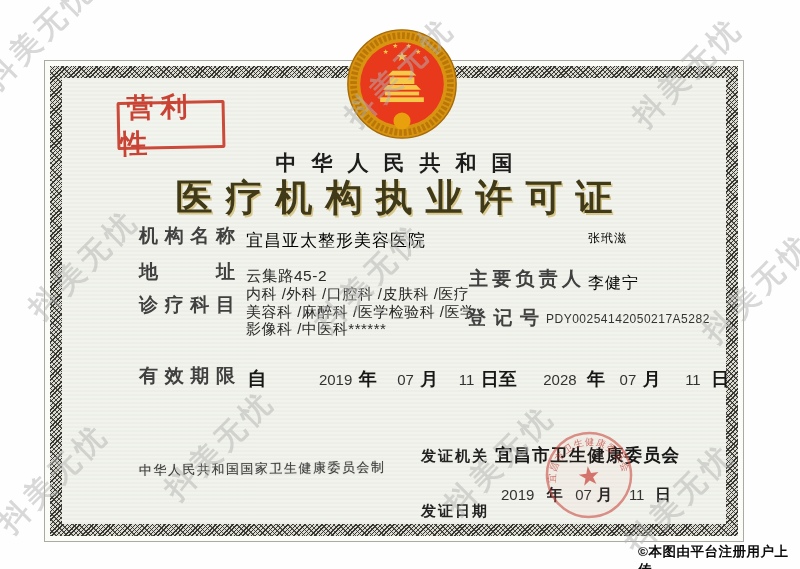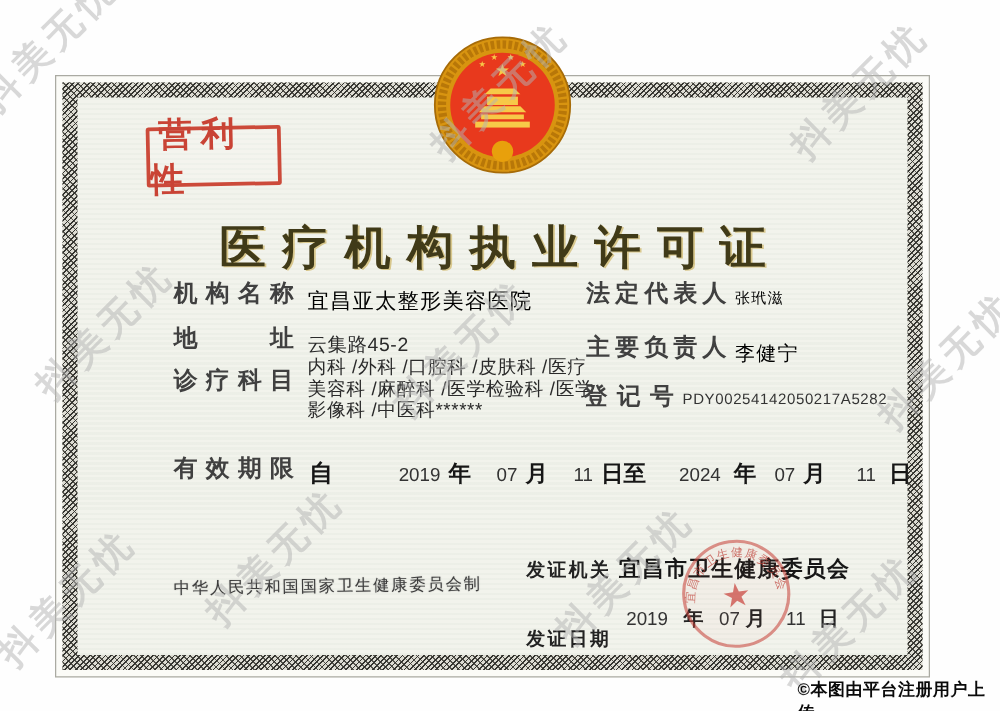--- a/index.html
+++ b/index.html
@@ -107,50 +107,50 @@
           <text x="53" y="22" font-size="7">★</text>
           <text x="67" y="22" font-size="7">★</text>
           <text x="77" y="28" font-size="7">★</text>
         </g>
       </svg>
 
       <div class="badge">
         <span>营利性</span>
       </div>
 
+      <div class="country">中华人民共和国</div>
       <div class="title">医疗机构执业许可证</div>
 
       <span class="lbl" style="left:94px;top:165px;width:96px;">机构名称</span>
       <span class="val" style="left:201px;top:168px;">宜昌亚太整形美容医院</span>
 
       <span class="lbl" style="left:94px;top:201px;width:96px;">地址</span>
       <span class="val-sm" style="left:201px;top:205px;">云集路45-2</span>
 
       <span class="lbl" style="left:94px;top:234px;width:96px;">诊疗科目</span>
       <span class="dept-val">内科 /外科 /口腔科 /皮肤科 /医疗美容科 /麻醉科 /医学检验科 /医学影像科 /中医科******</span>
 
-      <span class="lbl" style="left:424px;top:165px;width:112px;">法定代表人</span>
       <span class="val" style="left:543px;top:169px;font-size:12px;">张玳滋</span>
 
       <span class="lbl" style="left:424px;top:208px;width:112px;">主要负责人</span>
       <span class="val" style="left:543px;top:212px;font-size:16px;">李健宁</span>
 
       <span class="lbl" style="left:422px;top:247px;width:72px;">登记号</span>
       <span class="reg-val">PDY00254142050217A5282</span>
 
       <div class="validity">
         <span class="lbl" style="position:static;display:inline-block;width:96px;vertical-align:top;">有效期限</span>
         <span class="word" style="margin-left:8px;">自</span>
         <span class="num" style="margin-left:48px;">2019</span>
         <span class="unit" style="margin-left:2px;">年</span>
         <span class="num" style="margin-left:16px;">07</span>
         <span class="unit" style="margin-left:2px;">月</span>
         <span class="num" style="margin-left:16px;">11</span>
         <span class="unit" style="margin-left:2px;margin-top:40px;">日至</span>
-        <span class="num" style="margin-left:22px;">2024</span>
+        <span class="num" style="margin-left:22px;">2028</span>
         <span class="unit" style="margin-left:6px;">年</span>
         <span class="num" style="margin-left:10px;">07</span>
         <span class="unit" style="margin-left:2px;">月</span>
         <span class="num" style="margin-left:20px;">11</span>
         <span class="unit" style="margin-left:6px;">日</span>
       </div>
 
 
       <div class="made-by">中华人民共和国国家卫生健康委员会制</div>
 

